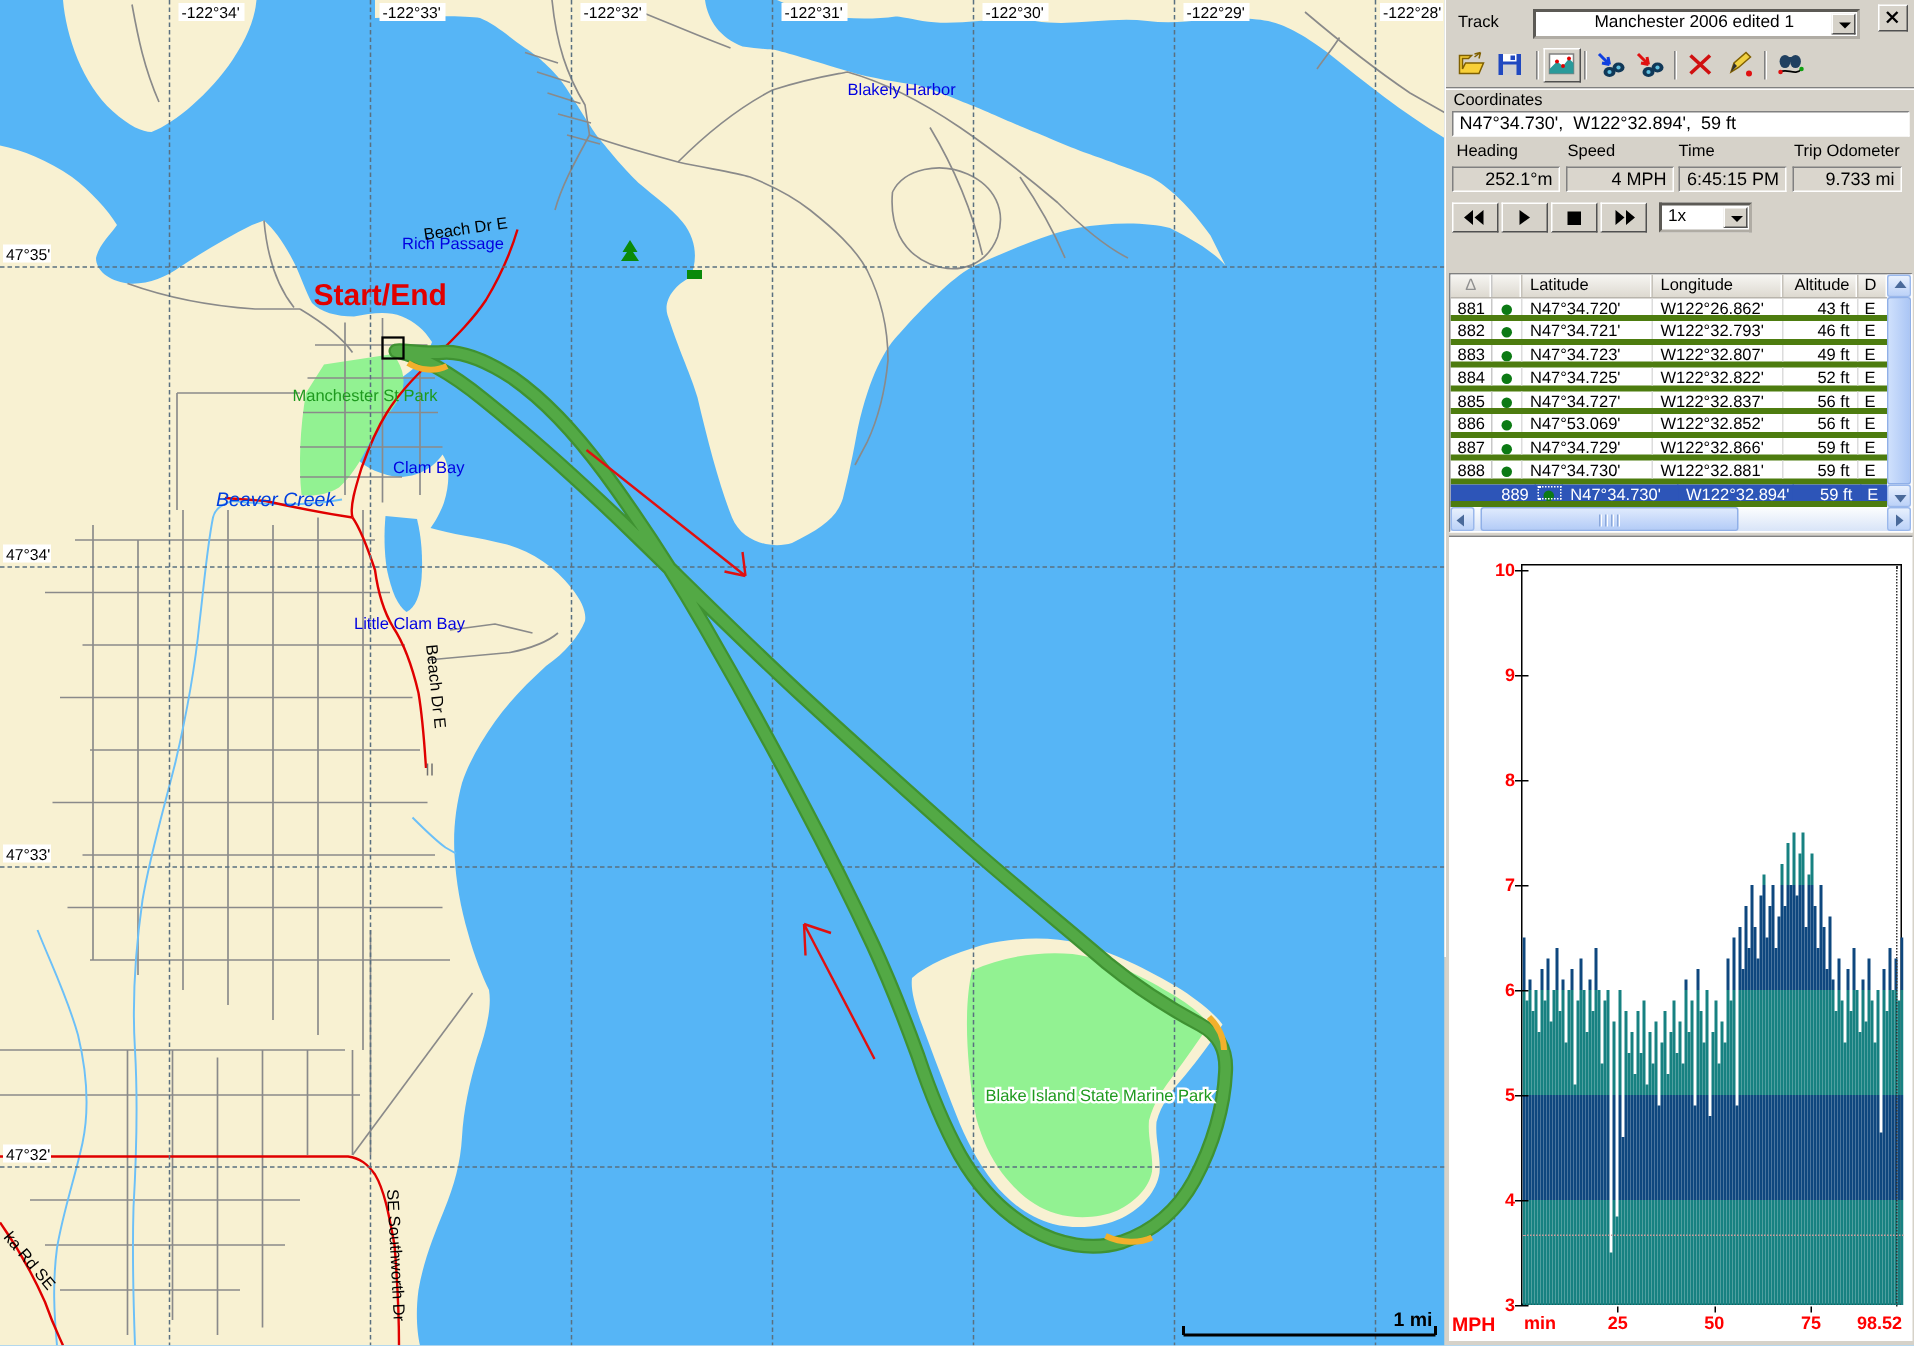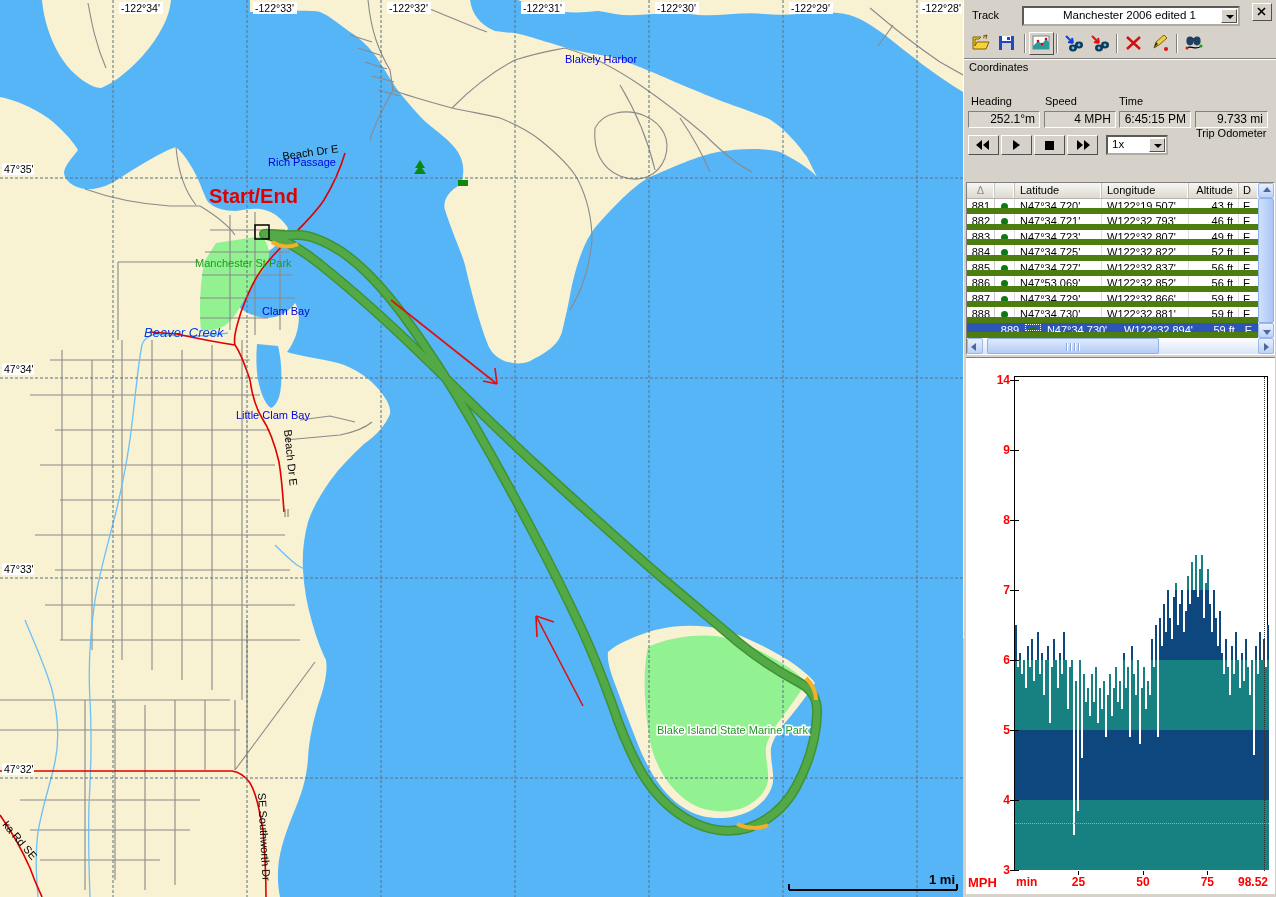--- a/index.html
+++ b/index.html
@@ -24,21 +24,21 @@
 .statbox{position:absolute;top:111px;height:17px;font-size:12px;line-height:15px;text-align:right;padding-right:4px;background:#dad6cd;border:1px solid;border-color:#808080 #fff #fff #808080;}
 .pbtn{position:absolute;top:135px;width:31px;height:20px;}
 .pbtn svg{position:absolute;left:0;top:0;}
 #ratecombo{position:absolute;left:142px;top:135px;width:62px;height:20px;background:#fff;border:2px inset #b0aca4;font-size:11.5px;}
 #ratecombo .txt{position:absolute;left:4px;top:1px;text-align:center;}
 #progress{position:absolute;left:0px;top:161px;width:313px;height:18px;background:#3558c2;color:#fff;font-size:11px;text-align:center;line-height:18px;border:1px solid #808080;}
 #tablewrap{position:absolute;left:2px;top:182px;width:309px;height:173px;border:1px solid;border-color:#808080 #fff #fff #808080;background:#fff;}
 #tbl{position:absolute;left:0;top:0;width:291px;height:155px;overflow:hidden;}
 .hdr{display:flex;height:16px;background:linear-gradient(#f7f6f3,#ddd9d0);border-bottom:1px solid #b8b4ac;}
 .hc{font-size:11px;line-height:15px;border-right:1px solid #c6c2ba;box-shadow:inset -1px 0 0 #fff;}
-.row{display:flex;height:15.45px;border-bottom:6px solid #4d7c0f;}
+.row{display:flex;height:15.45px;border-bottom:4px solid #4d7c0f;}
 .cell{font-size:11px;line-height:15px;border-right:1px solid #dcdcdc;white-space:nowrap;overflow:hidden;}
 .c-n{width:28px;text-align:right;padding-right:4px;border-right:1px solid #c8c8c8;}
 .c-i{width:20px;text-align:center;position:relative;}
 .c-lat{width:87px;padding-left:5px;}
 .c-lon{width:87px;padding-left:5px;}
 .c-alt{width:50px;text-align:right;padding-right:5px;}
 .c-d{width:19px;padding-left:4px;border-right:none;}
 .dot{display:inline-block;width:7px;height:7px;border-radius:50%;background:#0c7a14;margin-top:4px;}
 .row.sel{background:#2d55b8;color:#fff;padding-left:32px;}
 .row.sel .cell{border-right-color:#2d55b8;}
@@ -298,24 +298,25 @@
             <ellipse cx="15" cy="9" rx="3.6" ry="4.4" fill="#204060"></ellipse>
             <rect x="10" y="6" width="3" height="3" fill="#204060"></rect>
             <path d="M5,16 C9,13 15,19 19,14" stroke="#000" stroke-width="1.2" fill="none"></path>
             <circle cx="5" cy="16" r="1.5" fill="#e01010"></circle>
             <circle cx="19" cy="14" r="1.5" fill="#10a010"></circle>
           </svg>
       </div>
     </div>
     <div style="position:absolute;left:0;top:58px;width:313px;height:0;border-top:1px solid #808080;border-bottom:1px solid #fff;"></div>
     <div class="lbl" style="left:5px;top:61px;">Coordinates</div>
+    <div id="coordbox" class="sunken">N47°34.730',  W122°32.894',  59 ft</div>
     <div class="statlbl" style="left:7px;">Heading</div>
     <div class="statlbl" style="left:81px;">Speed</div>
     <div class="statlbl" style="left:155px;">Time</div>
-    <div class="statlbl" style="left:232px;margin-top:32px;">Trip Odometer</div>
+    <div class="statlbl" style="left:232px;">Trip Odometer</div>
     <div class="statbox" style="left:4px;width:72px;">252.1°m</div>
     <div class="statbox" style="left:80px;width:72px;">4 MPH</div>
     <div class="statbox" style="left:155px;width:72px;">6:45:15 PM</div>
     <div class="statbox" style="left:231px;width:73px;">9.733 mi</div>
     <div class="pbtn raised" style="left:4px;">
       <svg width="29" height="18">
           <path d="M13,4 L7,9 L13,14 Z M20,4 L14,9 L20,14 Z" fill="#000"></path>
         </svg>
     </div>
     <div class="pbtn raised" style="left:37px;">
@@ -346,21 +347,21 @@
           <div class="hc c-lat">Latitude</div>
           <div class="hc c-lon">Longitude</div>
           <div class="hc c-alt">Altitude</div>
           <div class="hc c-d">D</div>
         </div>
         <div id="rows">
             <div class="row">
               <div class="cell c-n">881</div>
               <div class="cell c-i"><span class="dot"></span></div>
               <div class="cell c-lat">N47°34.720'</div>
-              <div class="cell c-lon">W122°19.507'</div>
+              <div class="cell c-lon">W122°26.862'</div>
               <div class="cell c-alt">43 ft</div>
               <div class="cell c-d">E</div>
             </div>
             <div class="row">
               <div class="cell c-n">882</div>
               <div class="cell c-i"><span class="dot"></span></div>
               <div class="cell c-lat">N47°34.721'</div>
               <div class="cell c-lon">W122°32.793'</div>
               <div class="cell c-alt">46 ft</div>
               <div class="cell c-d">E</div>
@@ -581,21 +582,21 @@
           </div>
         <div id="dotline"></div>
         <div id="cursorline"></div>
       </div>
       <div id="yaxis"></div>
       <div id="xaxis">
         <div class="xlab" style="left:2px;font-size:13px;">MPH</div>
         <div class="xlab" style="left:50px;">min</div>
         <div class="xlab" style="left:262px;width:40px;text-align:right;">98.52</div>
       </div>
-    <div class="ylab" style="top: 15px;">14</div>
+    <div class="ylab" style="top: 15px;">10</div>
         <div class="ytick" style="top: 22px;"></div>
         <div class="ylab" style="top: 85px;">9</div>
         <div class="ytick" style="top: 92px;"></div>
         <div class="ylab" style="top: 155px;">8</div>
         <div class="ytick" style="top: 162px;"></div>
         <div class="ylab" style="top: 225px;">7</div>
         <div class="ytick" style="top: 232px;"></div>
         <div class="ylab" style="top: 295px;">6</div>
         <div class="ytick" style="top: 302px;"></div>
         <div class="ylab" style="top: 365px;">5</div>

